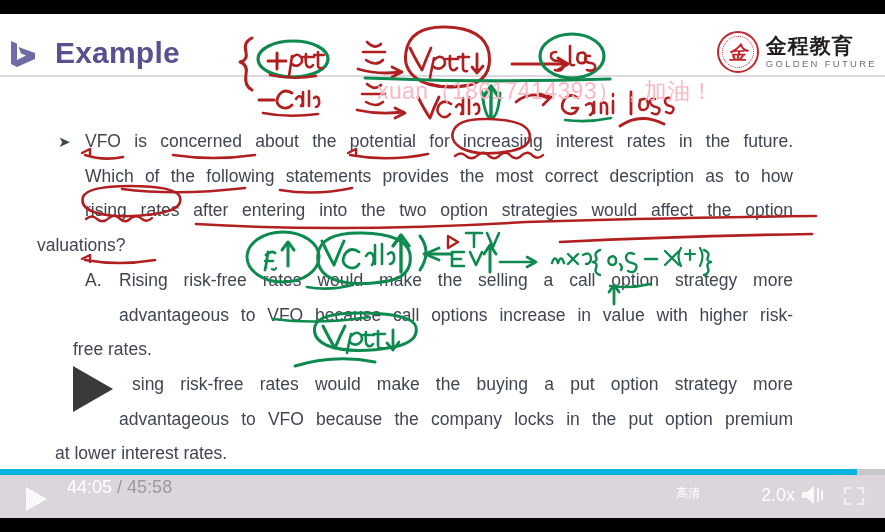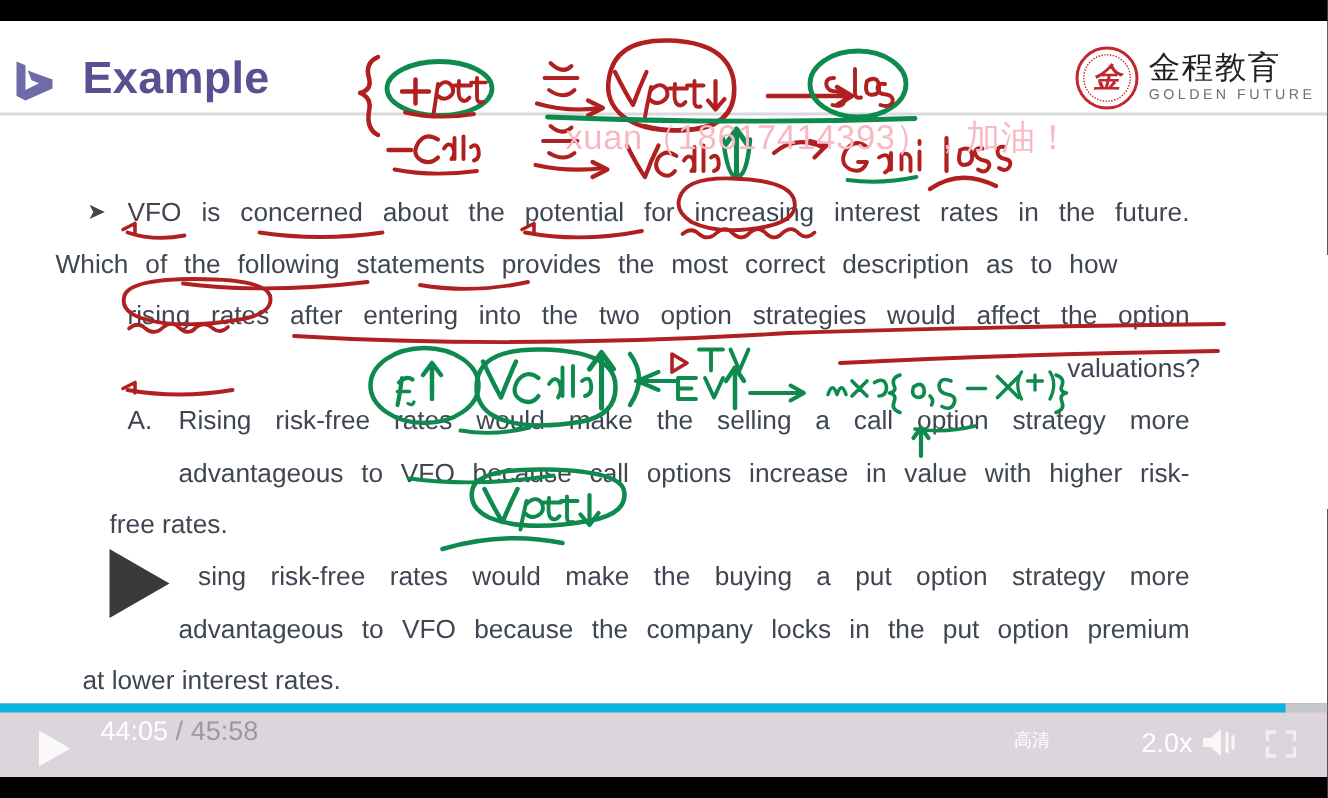--- a/index.html
+++ b/index.html
@@ -14,21 +14,21 @@
   #hdr-rule{position:absolute;left:0;top:61px;width:885px;height:2px;background:#d9d9de;}
   #brand-icon{position:absolute;left:8px;top:26px;width:30px;height:28px;}
   #slide-title{position:absolute;left:55px;top:22px;font-size:30px;font-weight:bold;color:#585090;letter-spacing:.2px;}
 
   
   #logo{position:absolute;right:8px;top:18px;height:40px;display:flex;align-items:center;gap:7px;}
   #logo-seal{position:relative;width:38px;height:38px;border-radius:50%;border:2px solid #c1272d;display:flex;align-items:center;justify-content:center;}
   #logo-seal:after{content:"";position:absolute;left:3px;top:3px;right:3px;bottom:3px;border-radius:50%;border:1px dotted #c1272d;}
   #logo-seal span{font-family:"Liberation Serif",serif;font-style:italic;font-weight:bold;font-size:19px;color:#c1272d;line-height:1;}
   #logo-text{display:flex;flex-direction:column;line-height:1;}
-  #logo-cn{font-size:21px;font-weight:normal;color:#231f20;letter-spacing:1px;}
+  #logo-cn{font-size:21px;font-weight:bold;color:#231f20;letter-spacing:1px;}
   #logo-en{font-size:9.5px;color:#6d6e71;letter-spacing:2.3px;margin-top:3px;}
 
   
   #body-text{position:absolute;left:0;top:62px;width:885px;}
   .para{position:relative;color:#3f4652;font-size:17.5px;line-height:34.5px;}
   .bullet-ico{position:absolute;left:58px;color:#3f4652;font-size:15px;}
   .ptxt{display:block;}
   .just{text-align:justify;text-align-last:justify;}
   .opt-label{position:absolute;font-size:17.5px;color:#3f4652;}
 
@@ -80,23 +80,23 @@
         </div>
       </div>
       <div id="hdr-rule"></div>
     </div>
 
     <div id="body-text">
 
       <div class="para" style="position:absolute;left:0;top:48px;width:885px;">
         <span class="bullet-ico" style="top:1px;">➤</span>
         <span class="ptxt just" style="display:block;margin-left:85px;width:708px;">VFO is concerned about the potential for increasing interest rates in the future.</span>
-        <span class="ptxt just" style="display:block;margin-left:37px;width:708px;">Which of the following statements provides the most correct description as to how</span>
+        <span class="ptxt just" style="display:block;margin-left:85px;width:708px;">Which of the following statements provides the most correct description as to how</span>
         <span class="ptxt just" style="display:block;margin-left:85px;width:708px;">rising rates after entering into the two option strategies would affect the option</span>
-        <span class="ptxt" style="display:block;margin-left:92px;width:708px;text-align:right;">valuations?</span>
+        <span class="ptxt" style="display:block;margin-left:37px;width:708px;">valuations?</span>
       </div>
 
       <div class="para" style="position:absolute;left:0;top:187px;width:885px;">
         <span class="opt-label" style="left:85px;top:0;">A.</span>
         <span class="ptxt just" style="display:block;margin-left:119px;width:674px;">Rising risk-free rates would make the selling a call option strategy more</span>
         <span class="ptxt just" style="display:block;margin-left:119px;width:674px;">advantageous to VFO because call options increase in value with higher risk-</span>
         <span class="ptxt" style="display:block;margin-left:73px;width:674px;">free rates.</span>
       </div>
 
       <div class="para" style="position:absolute;left:0;top:291px;width:885px;">

